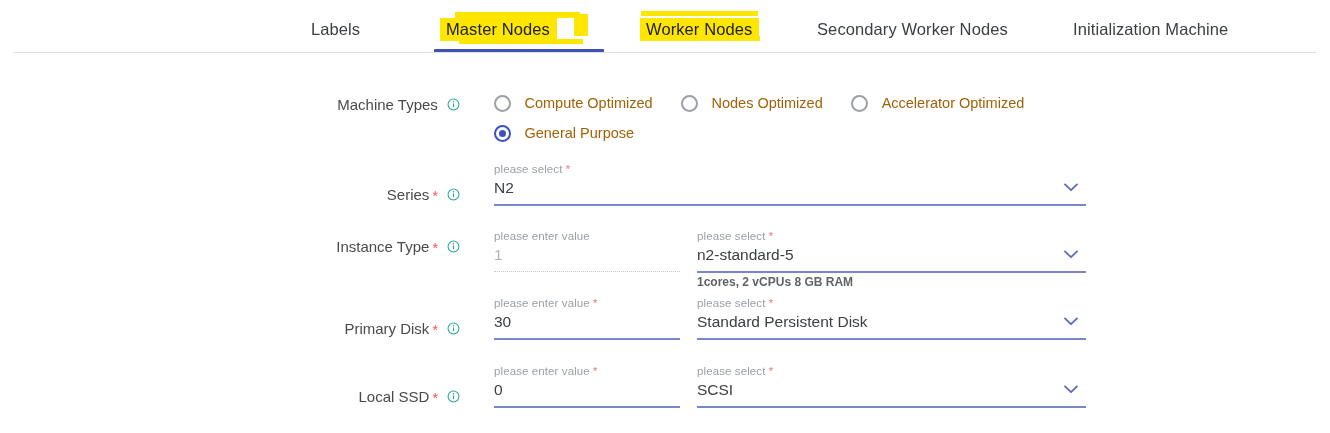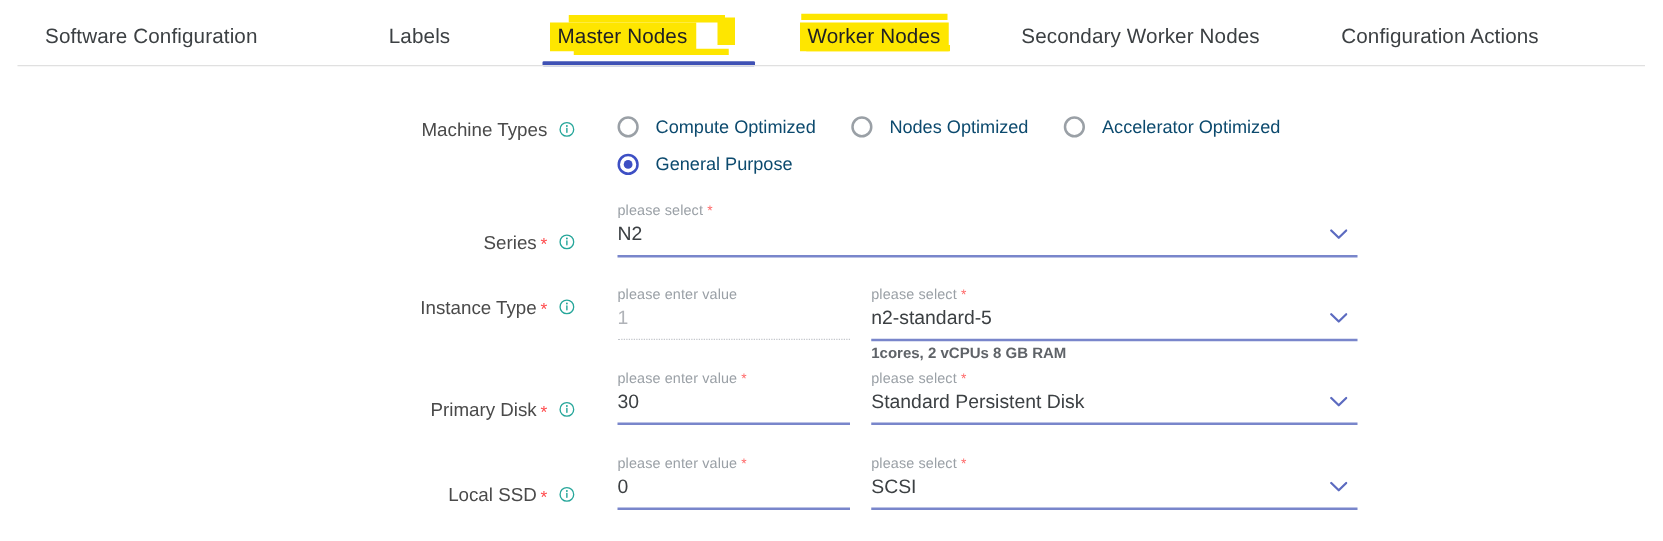--- a/index.html
+++ b/index.html
@@ -128,21 +128,21 @@
     border-width: 2px;
   }
   .radio-dot.on::after {
     content: "";
     position: absolute;
     left: 3px; top: 3px;
     width: 7px; height: 7px;
     border-radius: 50%;
     background: #3d4fc4;
   }
-  .radio-lbl { font-size: 14.5px; color: #0c4a6e; }
+  .radio-lbl { font-size: 14.5px; color: #a16207; }
 
   
   .field { position: absolute; }
   .float-lbl {
     position: absolute;
     left: 0; top: 0;
     font-size: 11.5px;
     color: #9aa0a6;
     white-space: nowrap;
     letter-spacing: 0.1px;
@@ -180,42 +180,39 @@
     color: #5f6368;
     white-space: nowrap;
     font-weight: bold;
   }
 </style>
 </head>
 <body>
 
 <div class="tabbar">
 
-  <div class="tab" id="tab-0">
-    <span>Software Configuration</span>
-  </div>
 
   <div class="tab" id="tab-1">
     <span>Labels</span>
   </div>
 
   <div class="tab" id="tab-2">
     <span class="tab-hl">Master Nodes</span>
   </div>
 
   <div class="tab" id="tab-4">
     <span>Secondary Worker Nodes</span>
   </div>
 
   <div class="tab" id="tab-3">
     <span class="tab-hl">Worker Nodes</span>
   </div>
 
   <div class="tab" id="tab-5">
-    <span>Configuration Actions</span>
+    <span>Initialization Machine</span>
   </div>
 
   <div class="hl-sheen" id="hl-master-a"></div>
   <div class="hl-sheen" id="hl-master-b"></div>
   <div class="hl-sheen" id="hl-master-c"></div>
   <div class="hl-sheen" id="hl-worker-a"></div>
   <div class="hl-sheen" id="hl-worker-b"></div>
 
   <div class="tab-underline" style="left:434px; width:170px;"></div>
   <div class="tabbar-divider"></div>

